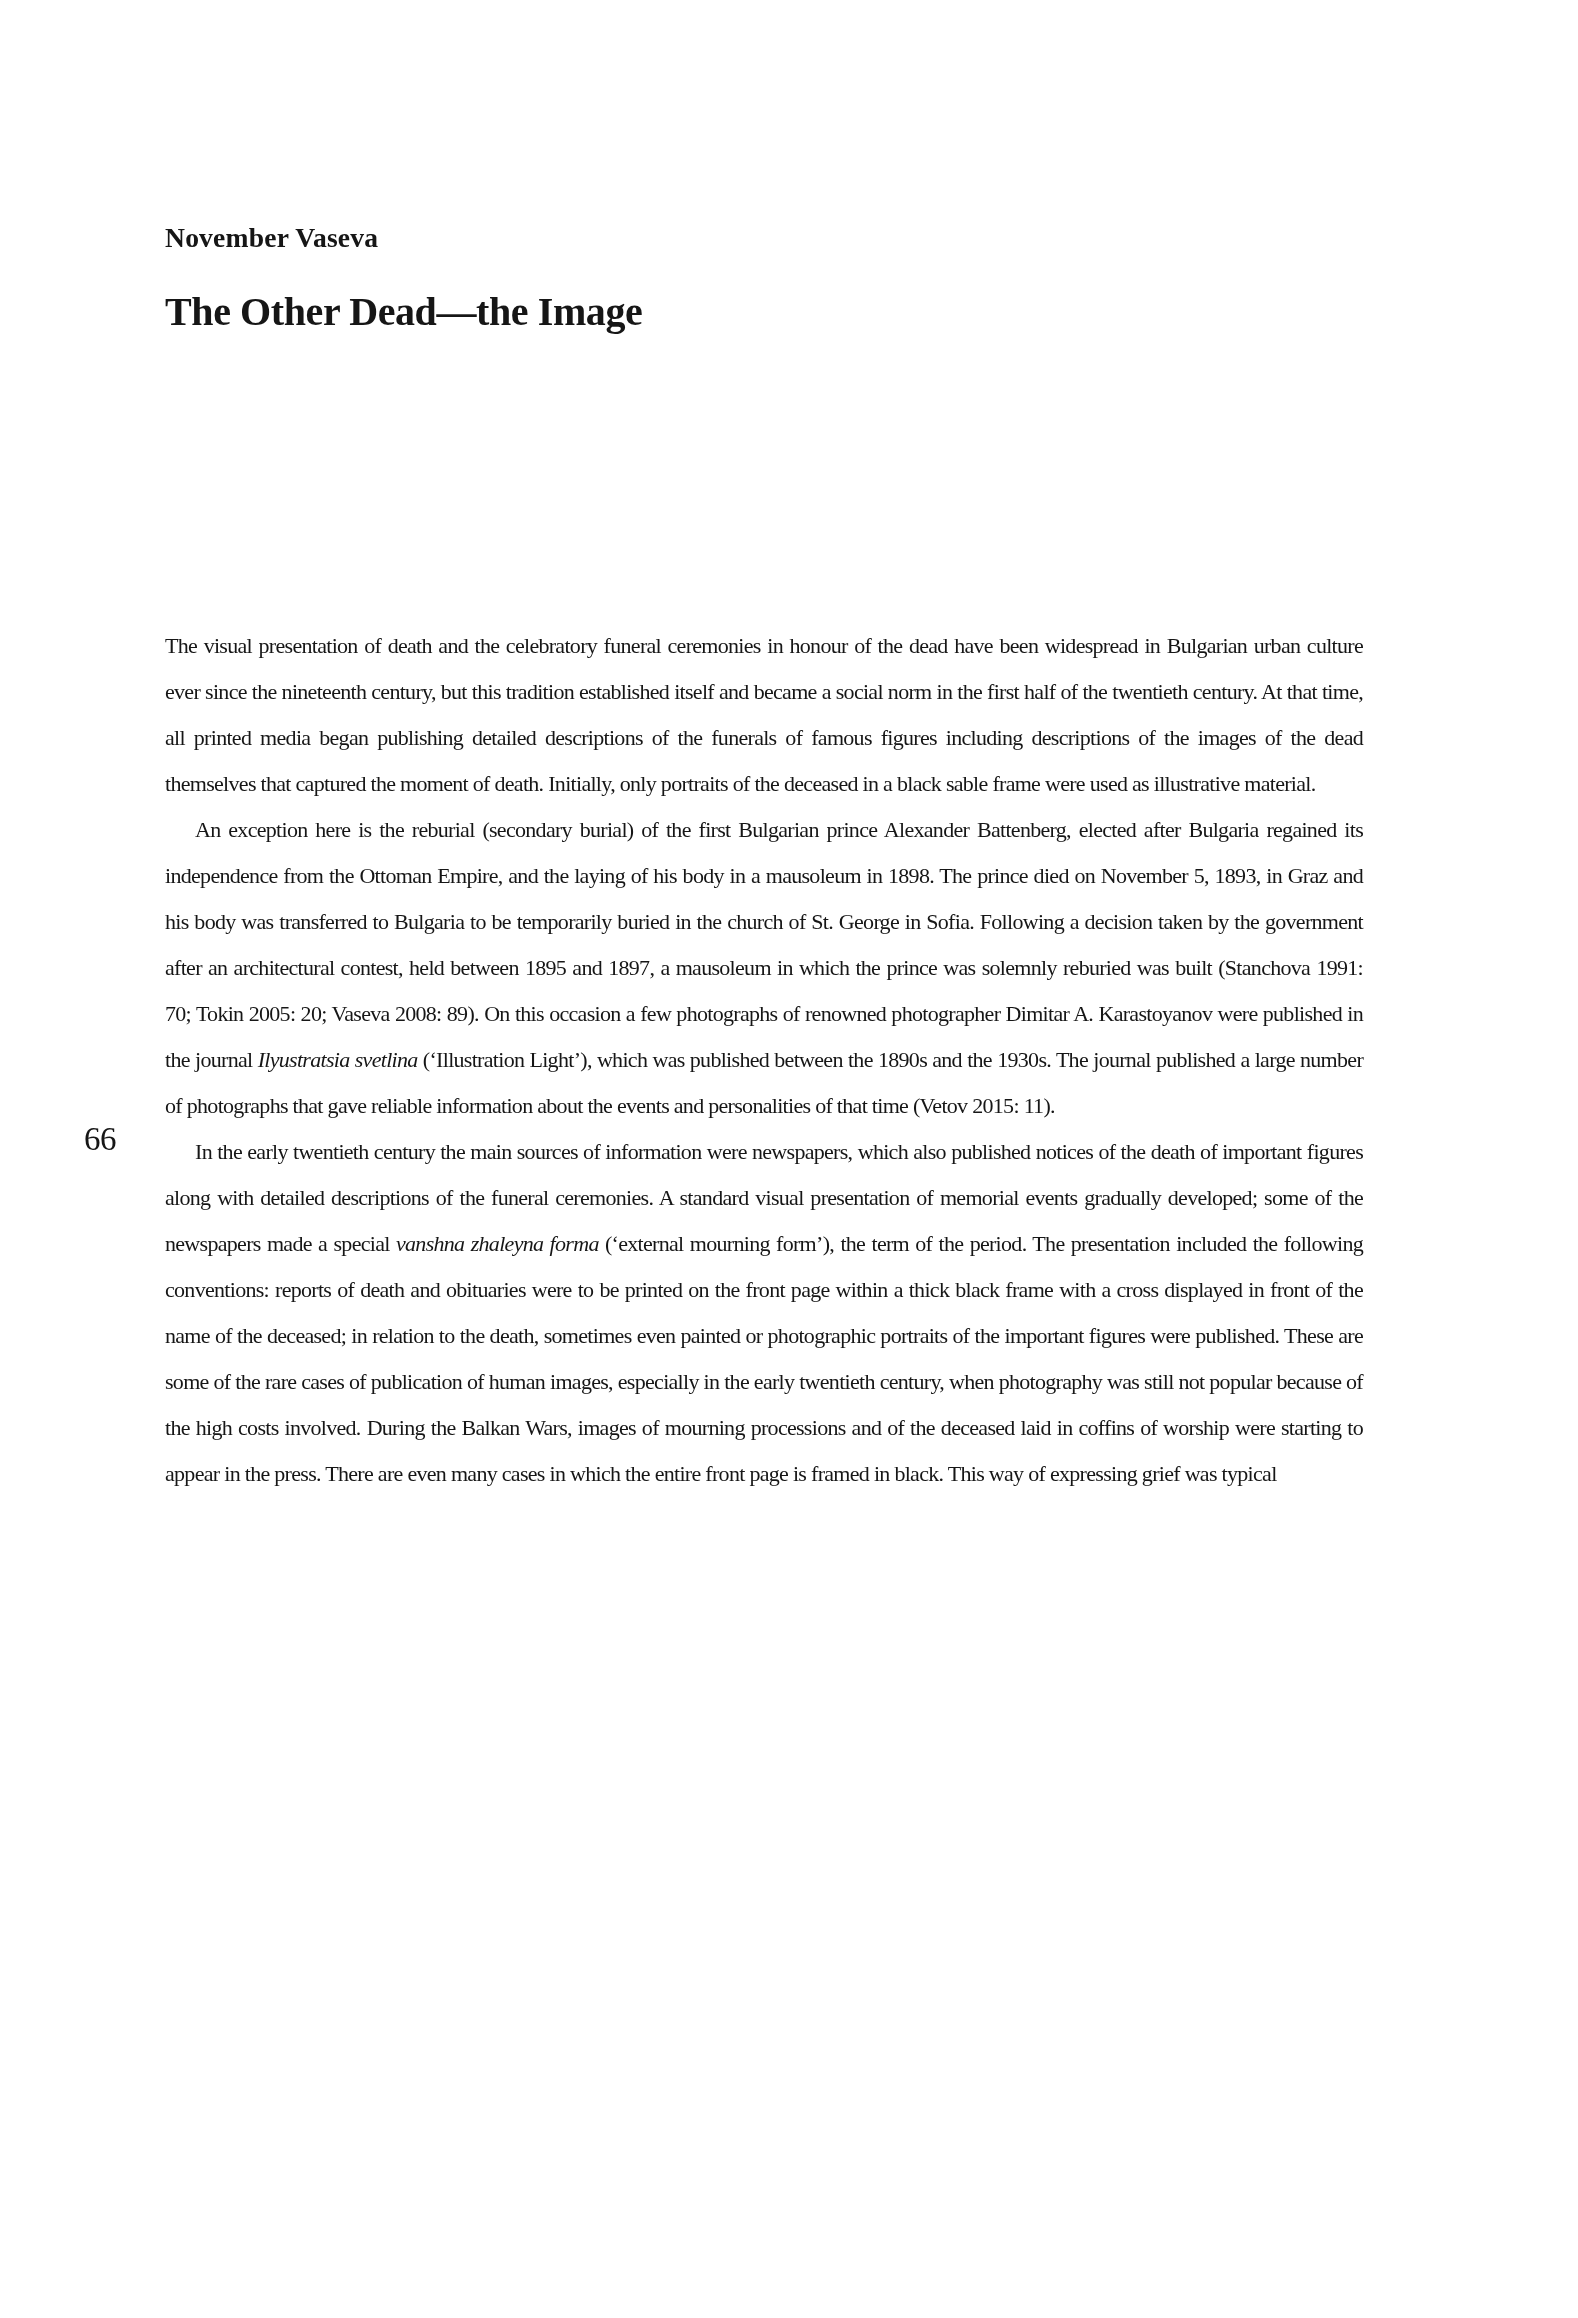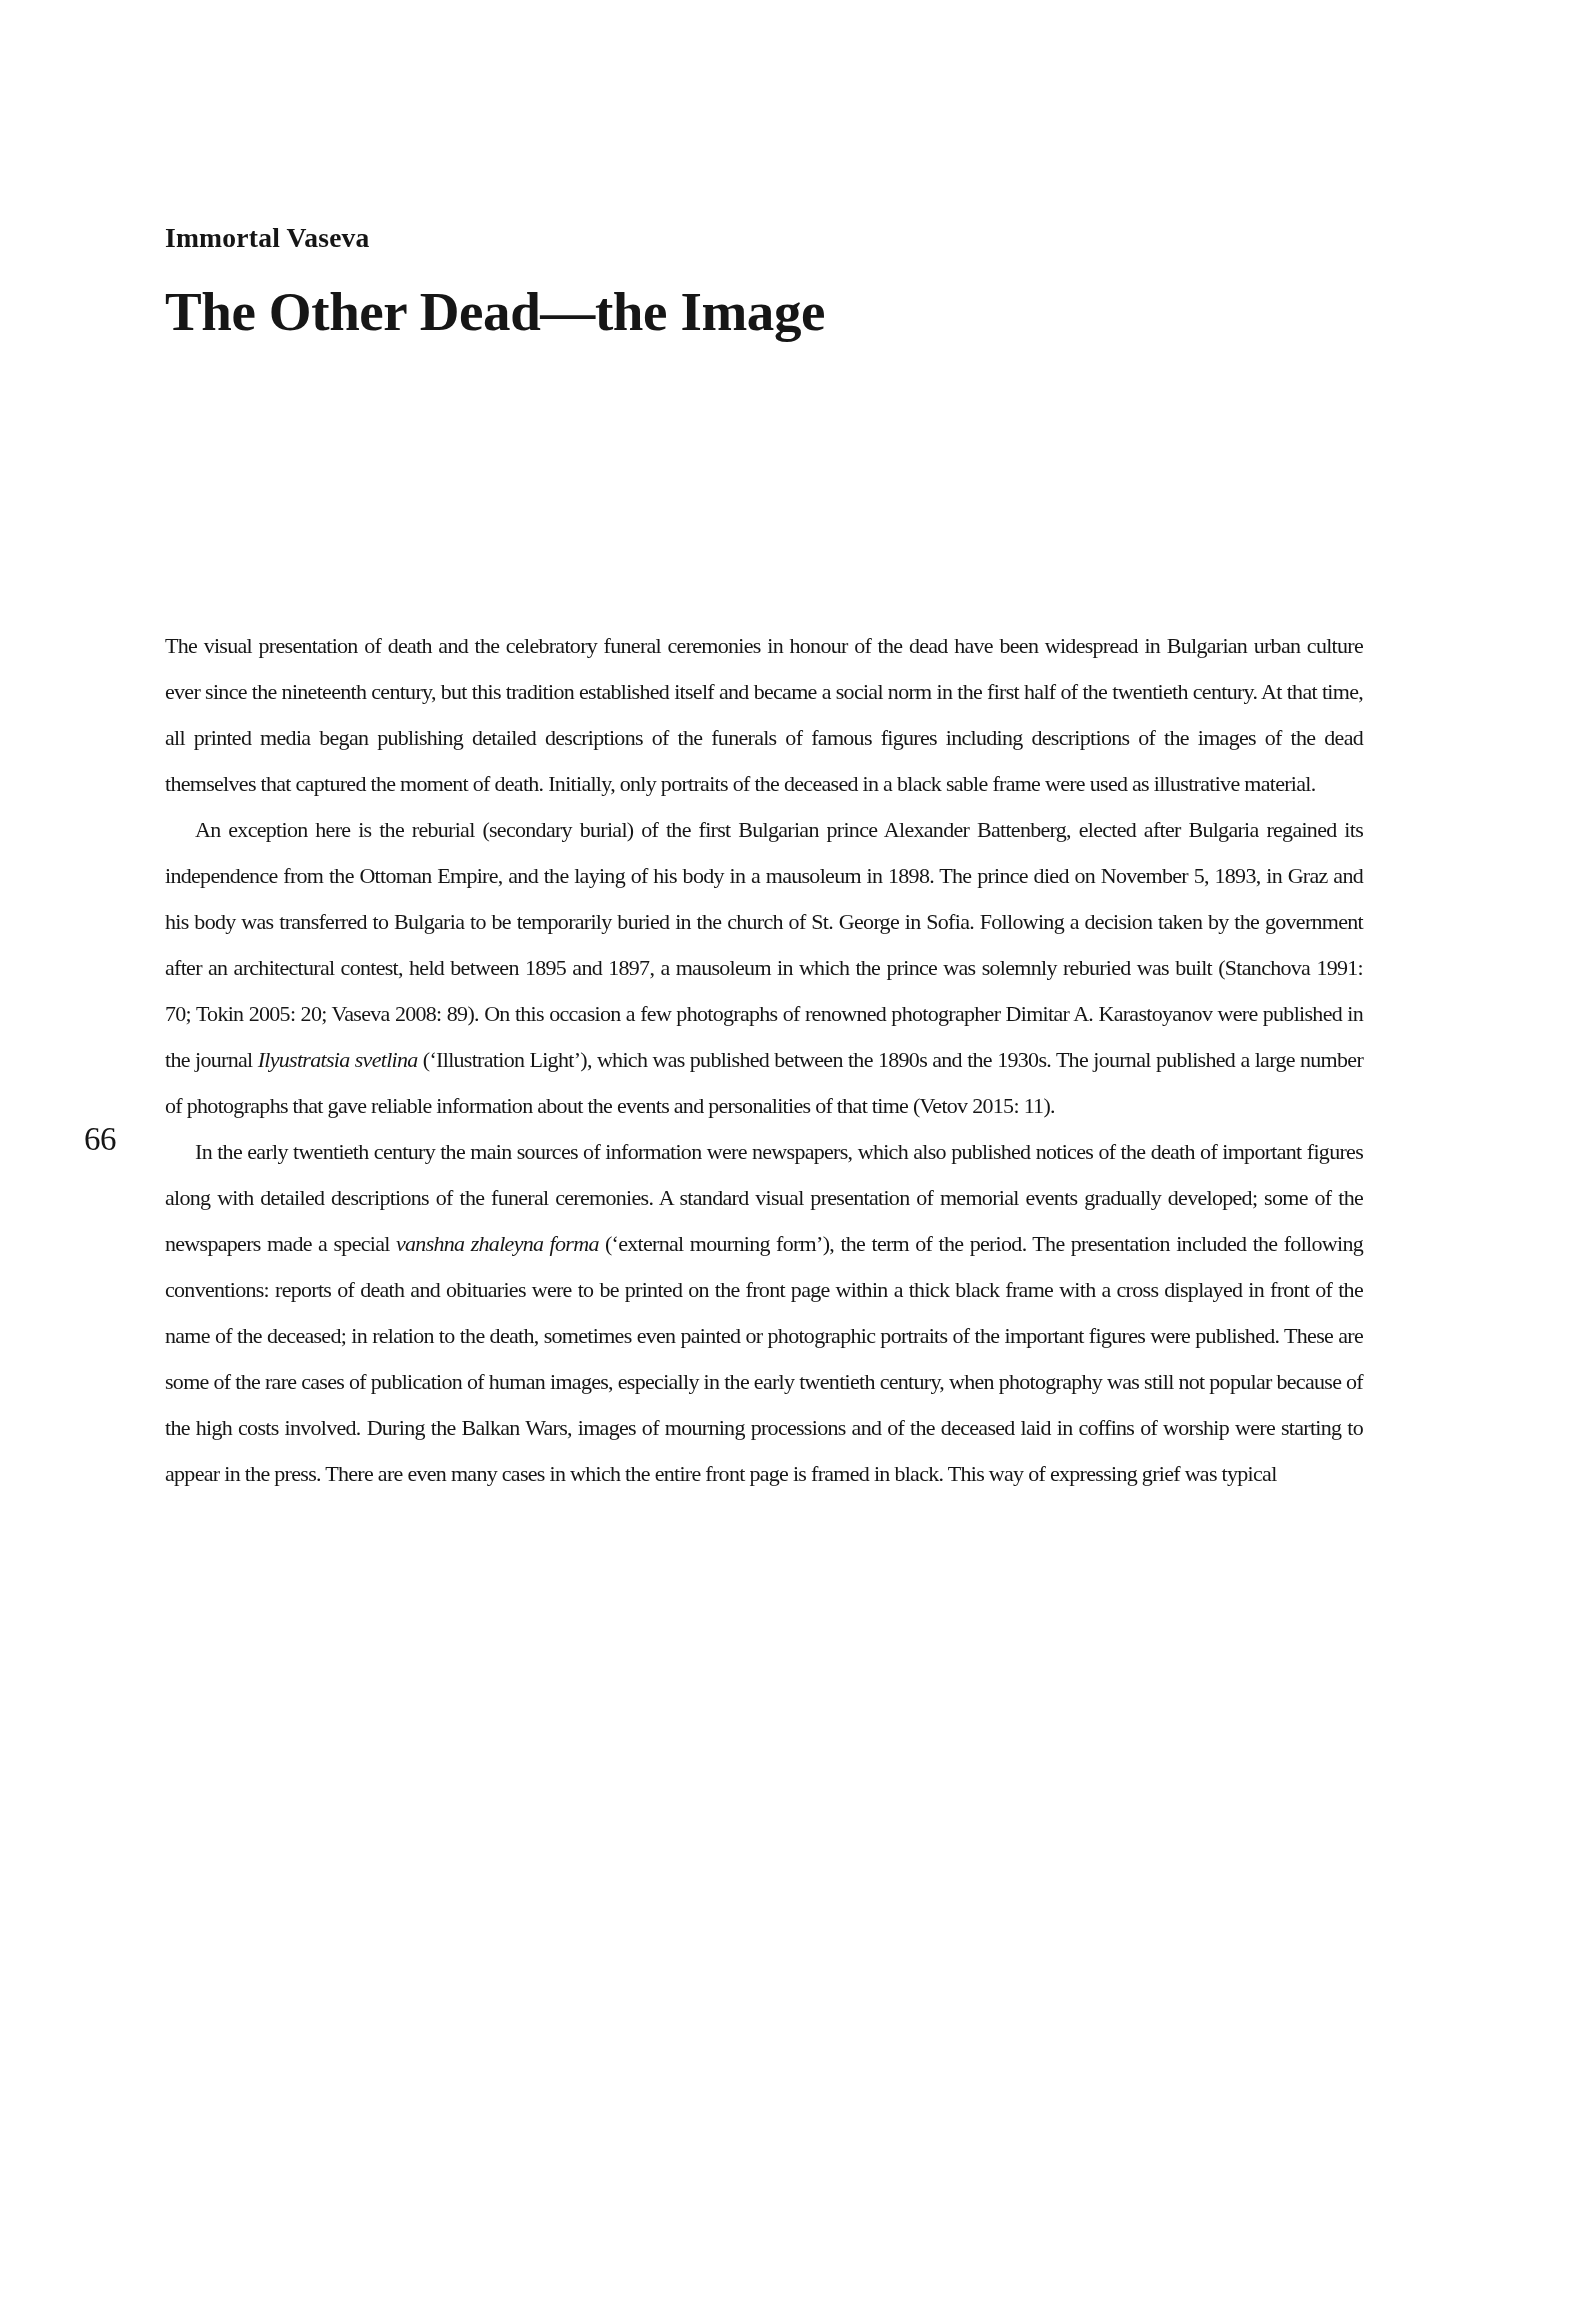--- a/index.html
+++ b/index.html
@@ -23,21 +23,21 @@
     font-size: 27.6px;
     line-height: 33px;
     font-weight: 700;
     letter-spacing: 0.2px;
   }
   .title {
     position: absolute;
     left: 165px;
     top: 267px;
     width: 1253px;
-    font-size: 55px;
+    font-size: 40px;
     line-height: 90px;
     font-weight: 700;
     letter-spacing: -0.4px;
   }
   .body-col {
     position: absolute;
     left: 165px;
     top: 623px;
     width: 1198px;
     font-size: 22px;
@@ -64,21 +64,21 @@
     letter-spacing: -0.4px;
   }
 </style>
 </head>
 <body>
 
 <div class="page">
 
   <div class="page-number">66</div>
 
-  <div class="author">Immortal Vaseva</div>
+  <div class="author">November Vaseva</div>
 
   <h1 class="title" style="margin:0;">
     <div>The Other Dead—the Image</div>
   </h1>
 
   <div class="body-col">
     <p><span>The visual presentation of death and the celebratory funeral ceremonies in honour of the dead have been widespread in Bulgarian urban culture ever since the nineteenth century, but this tradition established itself and became a social norm in the first half of the twentieth century. At that time, all printed media began publishing detailed descriptions of the funerals of famous figures including descriptions of the images of the dead themselves that captured the moment of death. Initially, only portraits of the deceased in a black sable frame were used as illustrative material.</span></p>
     <p class="indent"><span>An exception here is the reburial (secondary burial) of the first Bulgarian prince Alexander Battenberg, elected after Bulgaria regained its independence from the Ottoman Empire, and the laying of his body in a mausoleum in 1898. The prince died on November 5, 1893, in Graz and his body was transferred to Bulgaria to be temporarily buried in the church of St. George in Sofia. Following a decision taken by the government after an architectural contest, held between 1895 and 1897, a mausoleum in which the prince was solemnly reburied was built (Stanchova 1991: 70; Tokin 2005: 20; Vaseva 2008: 89). On this occasion a few photographs of renowned photographer Dimitar A. Karastoyanov were published in the journal </span><i>Ilyustratsia svetlina</i><span> (‘Illustration Light’), which was published between the 1890s and the 1930s. The journal published a large number of photographs that gave reliable information about the events and personalities of that time (Vetov 2015: 11).</span></p>
     <p class="indent"><span>In the early twentieth century the main sources of information were newspapers, which also published notices of the death of important figures along with detailed descriptions of the funeral ceremonies. A standard visual presentation of memorial events gradually developed; some of the newspapers made a special </span><i>vanshna zhaleyna forma</i><span> (‘external mourning form’), the term of the period. The presentation included the following conventions: reports of death and obituaries were to be printed on the front page within a thick black frame with a cross displayed in front of the name of the deceased; in relation to the death, sometimes even painted or photographic portraits of the important figures were published. These are some of the rare cases of publication of human images, especially in the early twentieth century, when photography was still not popular because of the high costs involved. During the Balkan Wars, images of mourning processions and of the deceased laid in coffins of worship were starting to appear in the press. There are even many cases in which the entire front page is framed in black. This way of expressing grief was typical</span></p>
   </div>

